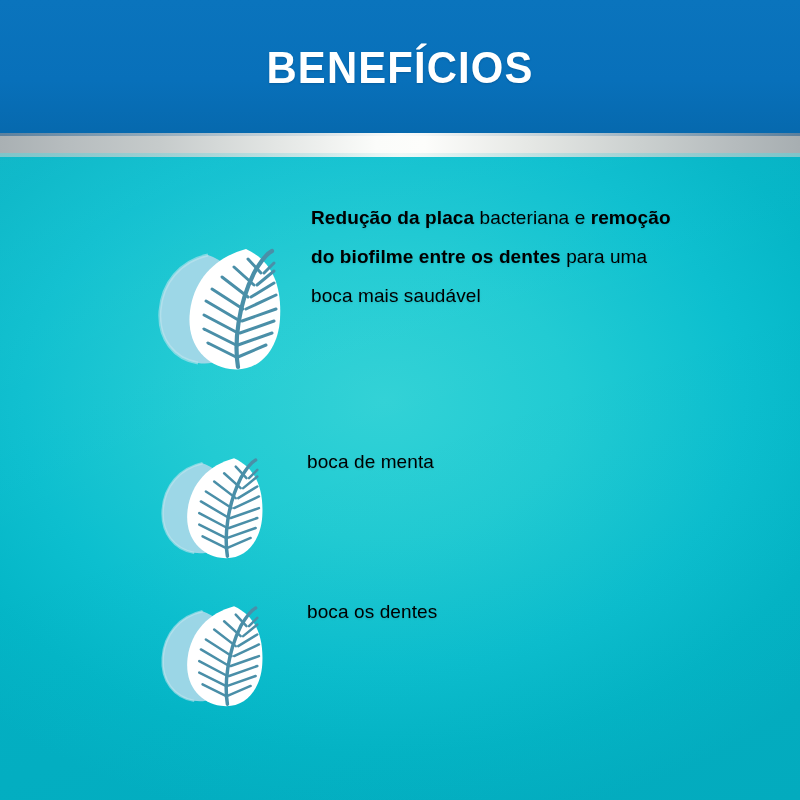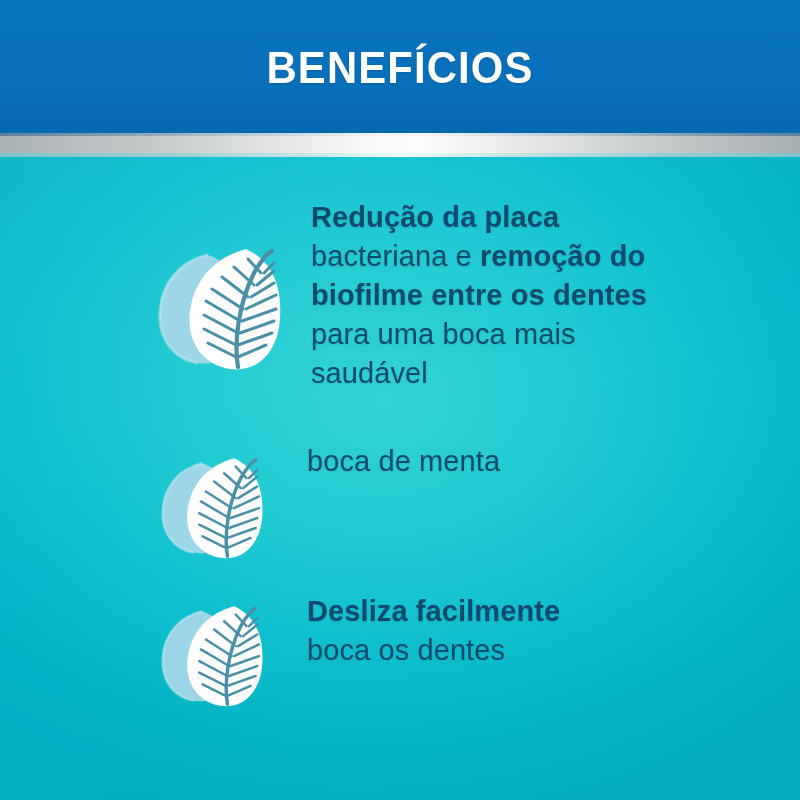--- a/index.html
+++ b/index.html
@@ -140,22 +140,22 @@
     flex: 0 0 auto;
   }
   .row-0 .leaf-slot { width: 140px; height: 135px; margin-top: 43px; }
   .row-1 .leaf-slot { width: 125px; height: 112px; margin-top: 10px; }
   .row-2 .leaf-slot { width: 125px; height: 112px; margin-top: 8px; }
 
   .leaf-slot svg { display: block; width: 100%; height: 100%; }
 
   .benefit-text {
     flex: 1 1 auto;
-    color: #0c4a6e;
-    font-size: 29px;
+    color: #000000;
+    font-size: 19px;
     line-height: 39px;
     font-weight: normal;
     letter-spacing: 0.1px;
     text-shadow: 0 1px 2px rgba(0, 90, 110, 0.18);
   }
   .row-0 .benefit-text { padding-left: 21px; padding-top: 2px; width: 350px; }
   .row-1 .benefit-text { padding-left: 32px; padding-top: 2px; }
   .row-2 .benefit-text { padding-left: 32px; padding-top: 2px; }
 
   .benefit-text b,
@@ -286,18 +286,17 @@
             <path d="M92 82 L126 70"></path>
             <path d="M96 70 L126 56"></path>
             <path d="M101 58 L124 44"></path>
             <path d="M107 46 L124 32"></path>
             <path d="M114 34 L124 24"></path>
           </g>
         </g>
       </svg>
     </div>
     <div class="benefit-text">
-      <span class="line-strong">Desliza facilmente</span>
       <span class="line-soft">boca os dentes</span>
     </div>
   </div>
 
 </div>
 
 </body></html>

